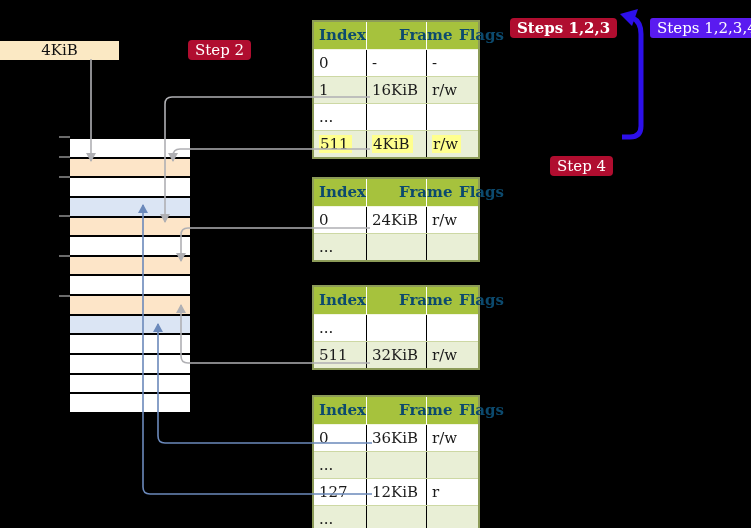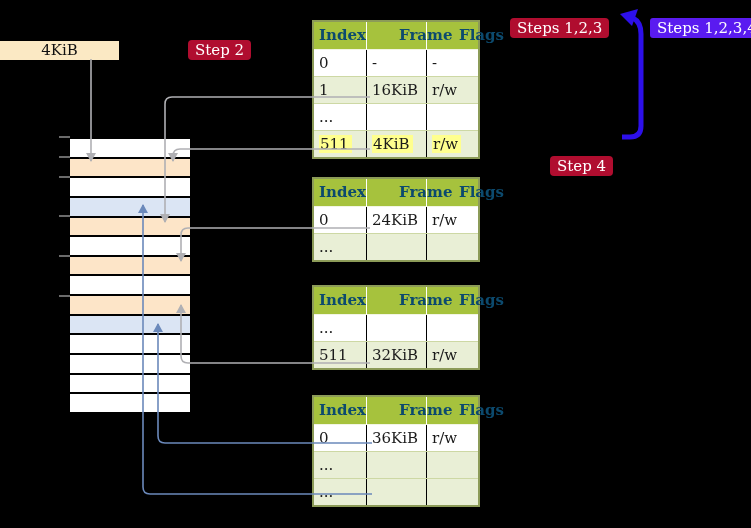--- a/index.html
+++ b/index.html
@@ -58,21 +58,21 @@
 
   
   svg.overlay { position:absolute; left:0; top:0; z-index:3; pointer-events:none; }
 </style>
 </head>
 <body>
 
 <div class="pagesize">4KiB</div>
 
 <div class="stepbox" style="left:188px; top:40px;">Step 2</div>
-<div class="stepbox" style="left:510px; top:18px;">Steps 1,2,3</div>
+<div class="stepbox" style="left:510px; top:18px;font-weight:bold;">Steps 1,2,3</div>
 <div class="stepbox violet" style="left:650px; top:18px;">Steps 1,2,3,4</div>
 <div class="stepbox" style="left:550px; top:156px;">Step 4</div>
 
 <div class="stack">
     <div class="frame-row white"></div>
     <div class="frame-row peach"></div>
     <div class="frame-row white"></div>
     <div class="frame-row blue"></div>
     <div class="frame-row peach"></div>
     <div class="frame-row white"></div>
@@ -158,20 +158,25 @@
   </div>
   <div class="tr">
     <div>0</div>
     <div>36KiB</div>
     <div>r/w</div>
   </div>
   <div class="tr shade">
     <div>...</div>
     <div></div>
     <div></div>
+  </div>
+  <div class="tr">
+    <div>127</div>
+    <div>12KiB</div>
+    <div>r</div>
   </div>
   <div class="tr shade">
     <div>...</div>
     <div></div>
     <div></div>
   </div>
 </div>
 
 <svg class="overlay" width="751" height="528" viewBox="0 0 751 528">
   <defs>

